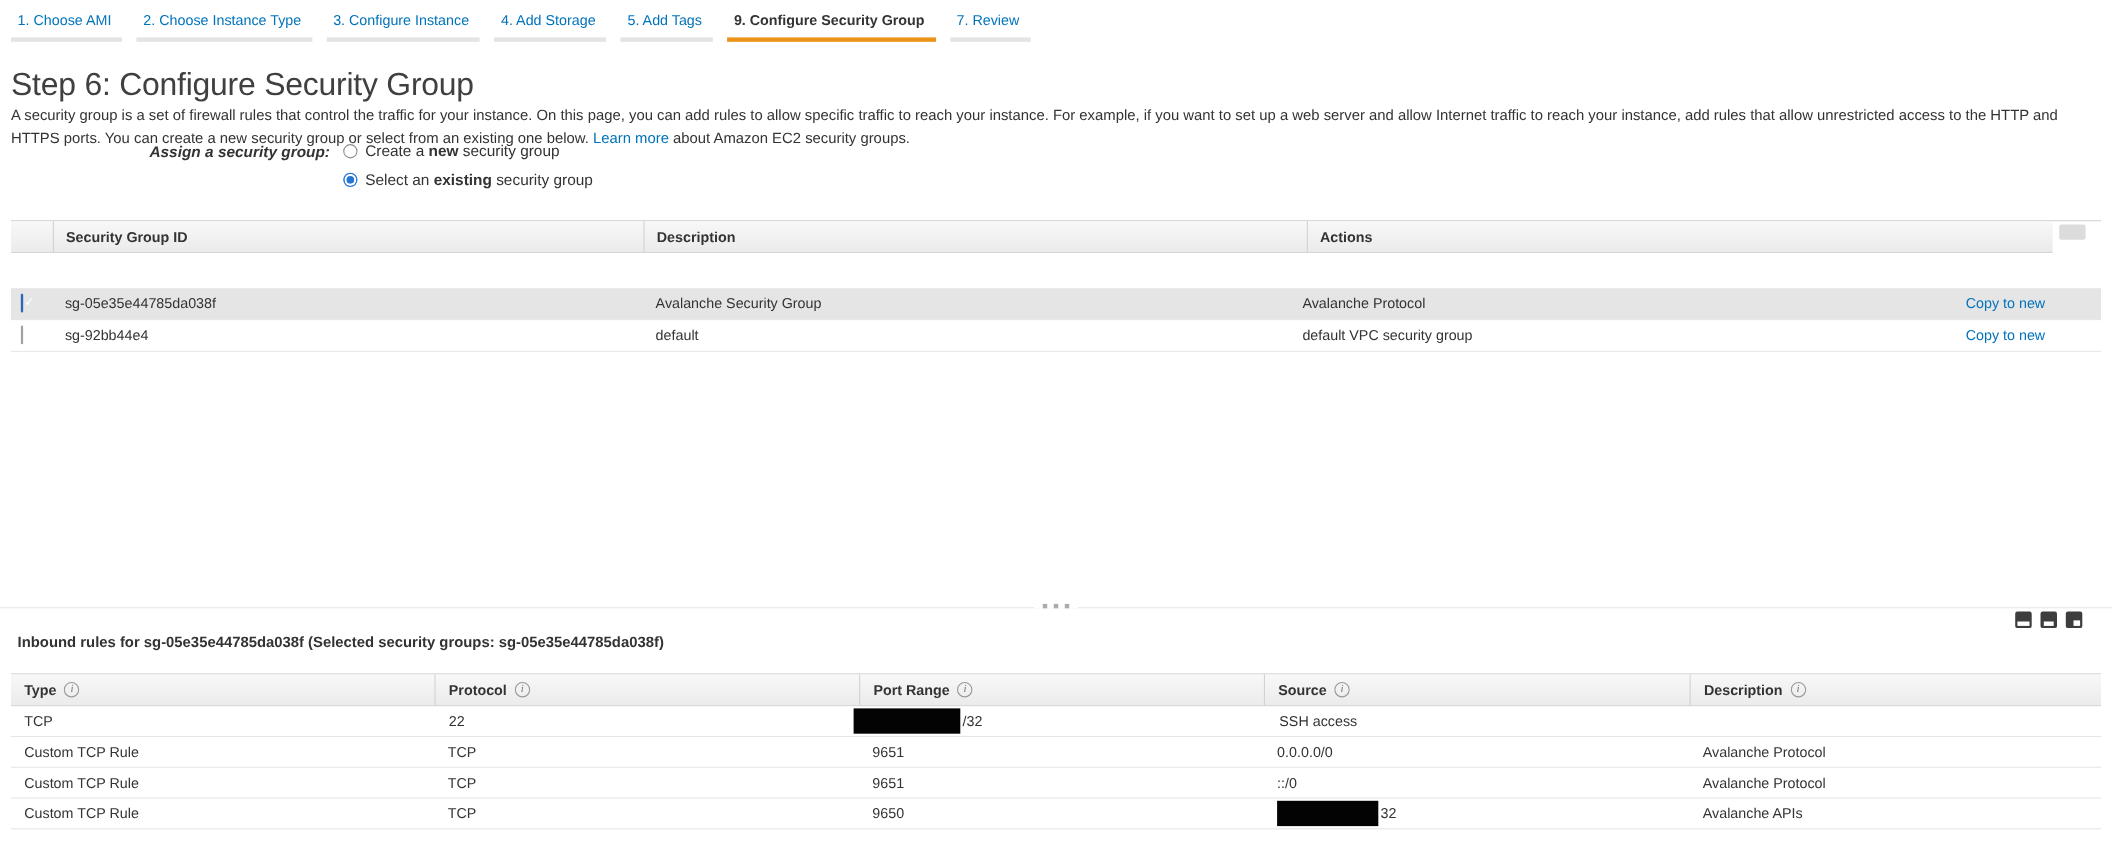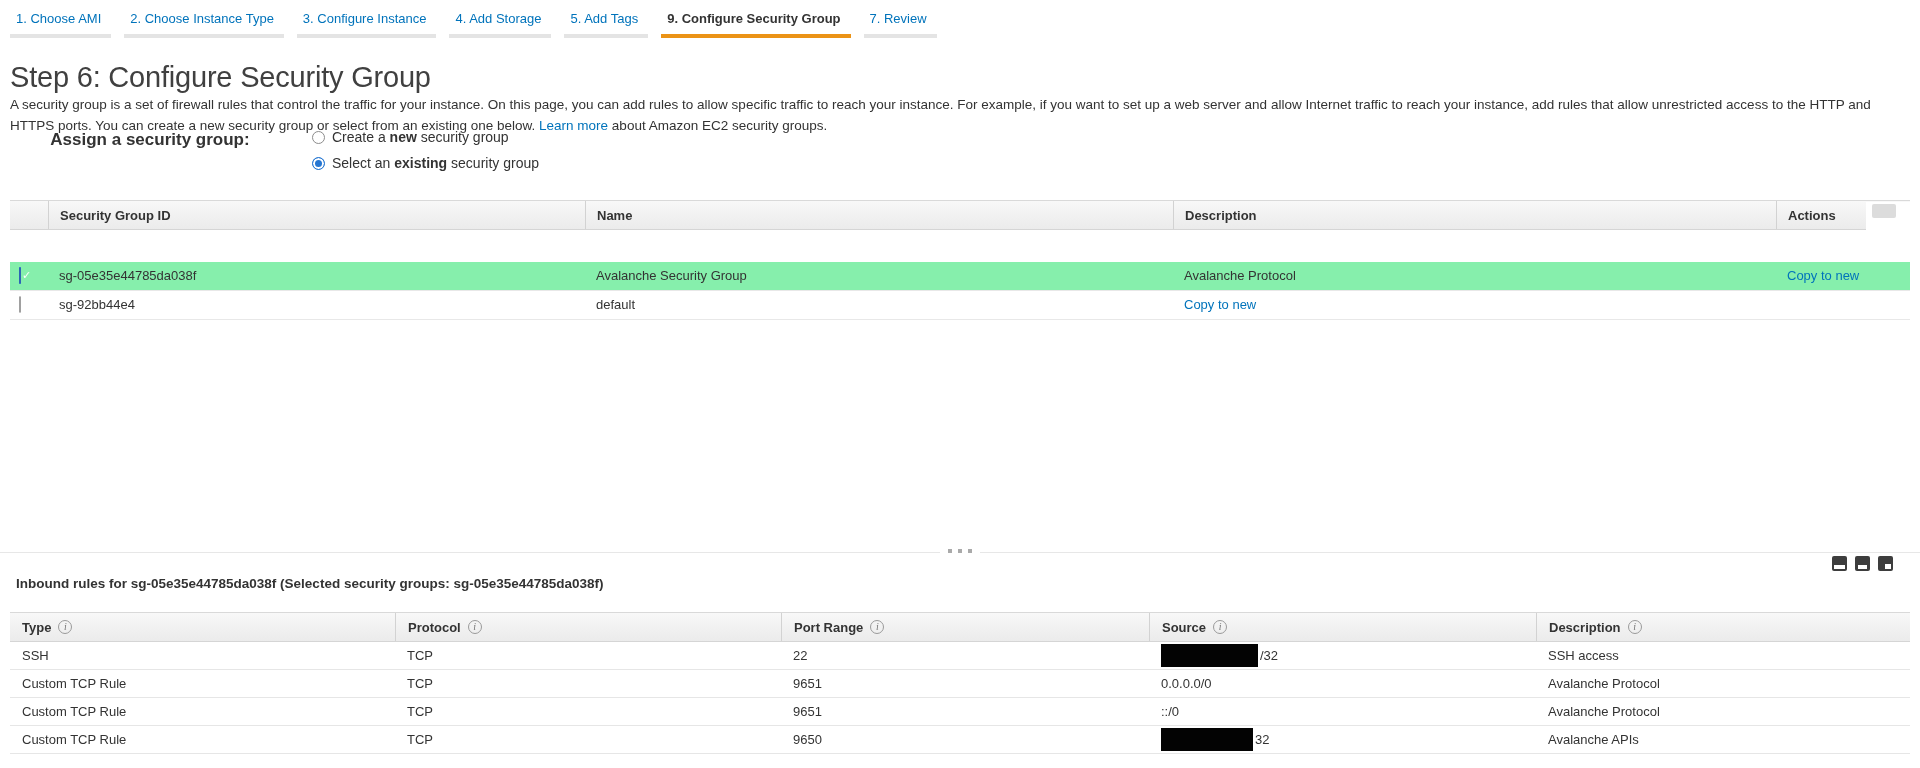--- a/index.html
+++ b/index.html
@@ -25,21 +25,21 @@
     font-size:29px; font-weight:400; color:#404040; letter-spacing:-0.2px;
   }
   .intro {
     position:absolute; top:80px; left:10px; width:1900px;
     font-size:13.5px; line-height:21.5px; color:#333;
   }
   a.link { color:#0073bb; text-decoration:none; cursor:pointer; }
 
   
   .assign { position:absolute; top:129px; left:0; display:flex; }
-  .assign-label { width:300px; text-align:center; font-weight:bold; font-size:17px; padding-top:1px; }
+  .assign-label { width:300px; text-align:right; font-weight:bold; font-size:14px; padding-top:1px;font-style:italic; }
   .assign-options { margin-left:12px; }
   .option { display:flex; align-items:center; margin-bottom:10px; font-size:14px; cursor:pointer; }
   .radio {
     width:13px; height:13px; border-radius:50%;
     border:1px solid #8c8c8c; background:#fff; margin-right:7px; flex:0 0 auto;
   }
   .radio.checked {
     border-color:#2576d2; background:#2576d2; box-shadow:inset 0 0 0 2px #fff;
   }
 
@@ -60,21 +60,21 @@
   .col-ac  { flex:1 1 auto; }
   .scroll-notch {
     position:absolute; right:0; top:1px; width:44px; height:28px; background:#fff;
   }
   .scroll-thumb {
     position:absolute; right:14px; top:2px; width:24px; height:14px;
     background:#dcdcdc; border-radius:2px;
   }
   .sg-rows { margin-top:32px; }
   .sg-row { display:flex; height:29px; line-height:28px; border-bottom:1px solid #e8e8e8; cursor:pointer; }
-  .sg-row.selected { background:#86efac; }
+  .sg-row.selected { background:#e5e5e5; }
   .sg-row .cell { padding-left:11px; overflow:hidden; white-space:nowrap; }
   .checkbox {
     width:14px; height:14px; margin:7px 0 0 9px;
     border:1px solid #a0a0a0; border-radius:3px;
     background:linear-gradient(#fff,#eee); position:relative; cursor:pointer;
   }
   .checkbox.checked { background:#3b7dd8; border-color:#2d66b5; }
   .checkbox.checked::after {
     content:"\2713"; position:absolute; left:2px; top:-7px;
     color:#fff; font-size:11px; line-height:14px; top:0;
@@ -154,21 +154,20 @@
       <span class="radio checked"></span>
       <span><span>Select an </span><b>existing</b><span> security group</span></span>
     </div>
   </div>
 </div>
 
 <div class="sg-table">
   <div class="thead">
     <div class="cell col-cb no-sep"></div>
     <div class="cell col-id">Security Group ID</div>
-    <div class="cell col-nm">Name</div>
     <div class="cell col-ds">Description</div>
     <div class="cell col-ac">Actions</div>
     <div class="scroll-notch">
       <div class="scroll-thumb"></div>
     </div>
   </div>
 
   <div class="sg-rows">
     <div class="sg-row selected">
       <div class="cell col-cb no-sep" style="padding-left:0;">
@@ -178,20 +177,21 @@
       <div class="cell col-nm">Avalanche Security Group</div>
       <div class="cell col-ds">Avalanche Protocol</div>
       <div class="cell col-ac"><a class="link">Copy to new</a></div>
     </div>
     <div class="sg-row">
       <div class="cell col-cb no-sep" style="padding-left:0;">
         <span class="checkbox"></span>
       </div>
       <div class="cell col-id">sg-92bb44e4</div>
       <div class="cell col-nm">default</div>
+      <div class="cell col-ds">default VPC security group</div>
       <div class="cell col-ac"><a class="link">Copy to new</a></div>
     </div>
   </div>
 </div>
 
 <div class="split-line"></div>
 <div class="split-handle">
   <span></span>
   <span></span>
   <span></span>
@@ -223,21 +223,20 @@
       <span>Source</span>
         <span class="info-icon"></span>
     </div>
     <div class="cell col-dsc">
       <span>Description</span>
         <span class="info-icon"></span>
     </div>
   </div>
 
   <div class="rule-row">
-    <div class="cell col-type no-sep">SSH</div>
     <div class="cell col-prot">TCP</div>
     <div class="cell col-port">22</div>
     <div class="cell col-src">
       <span class="redact"></span>
       <span>/32</span>
     </div>
     <div class="cell col-dsc">SSH access</div>
   </div>
 
   <div class="rule-row">

